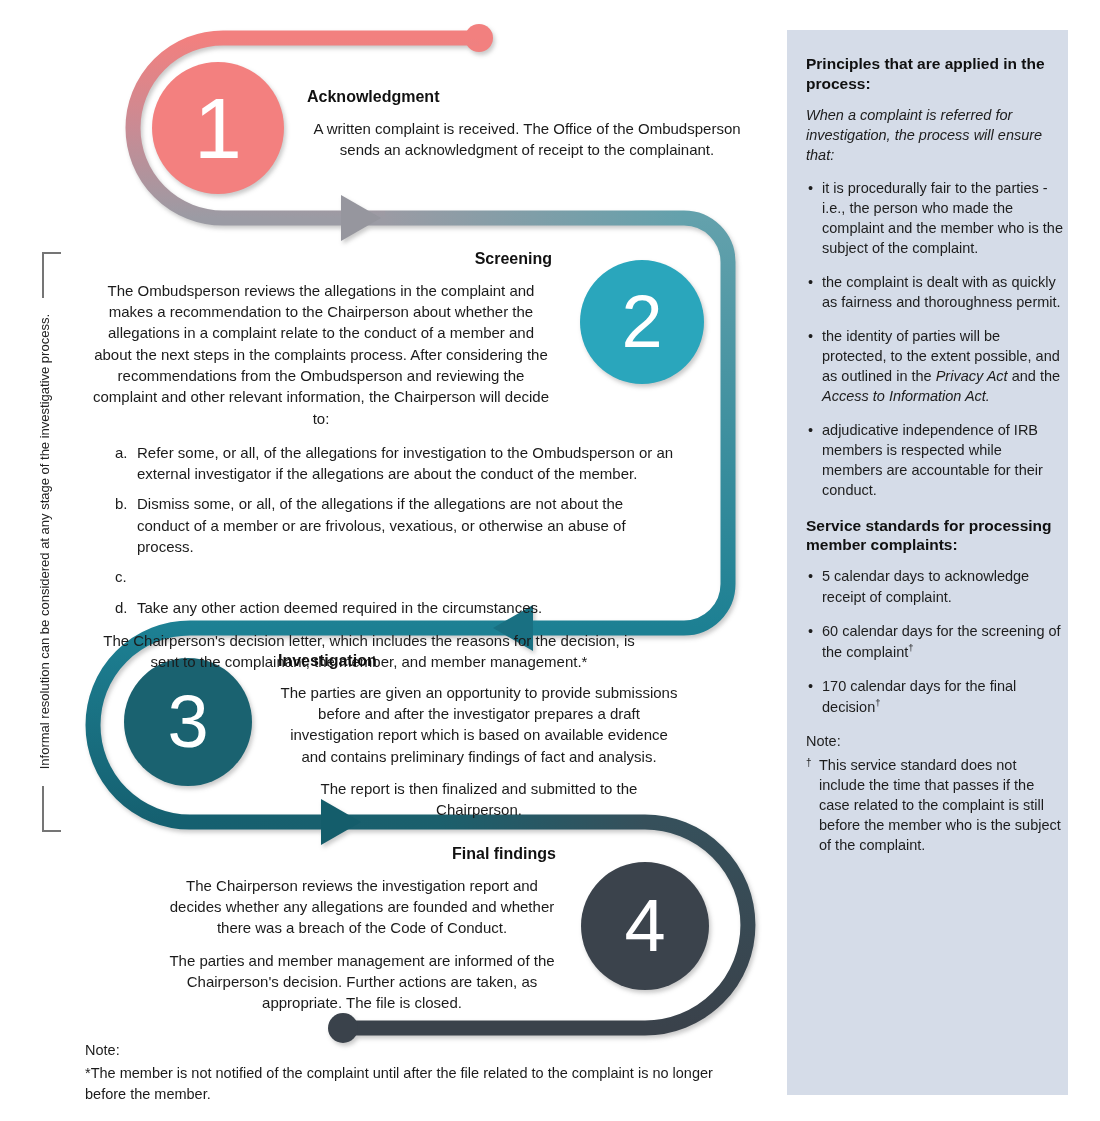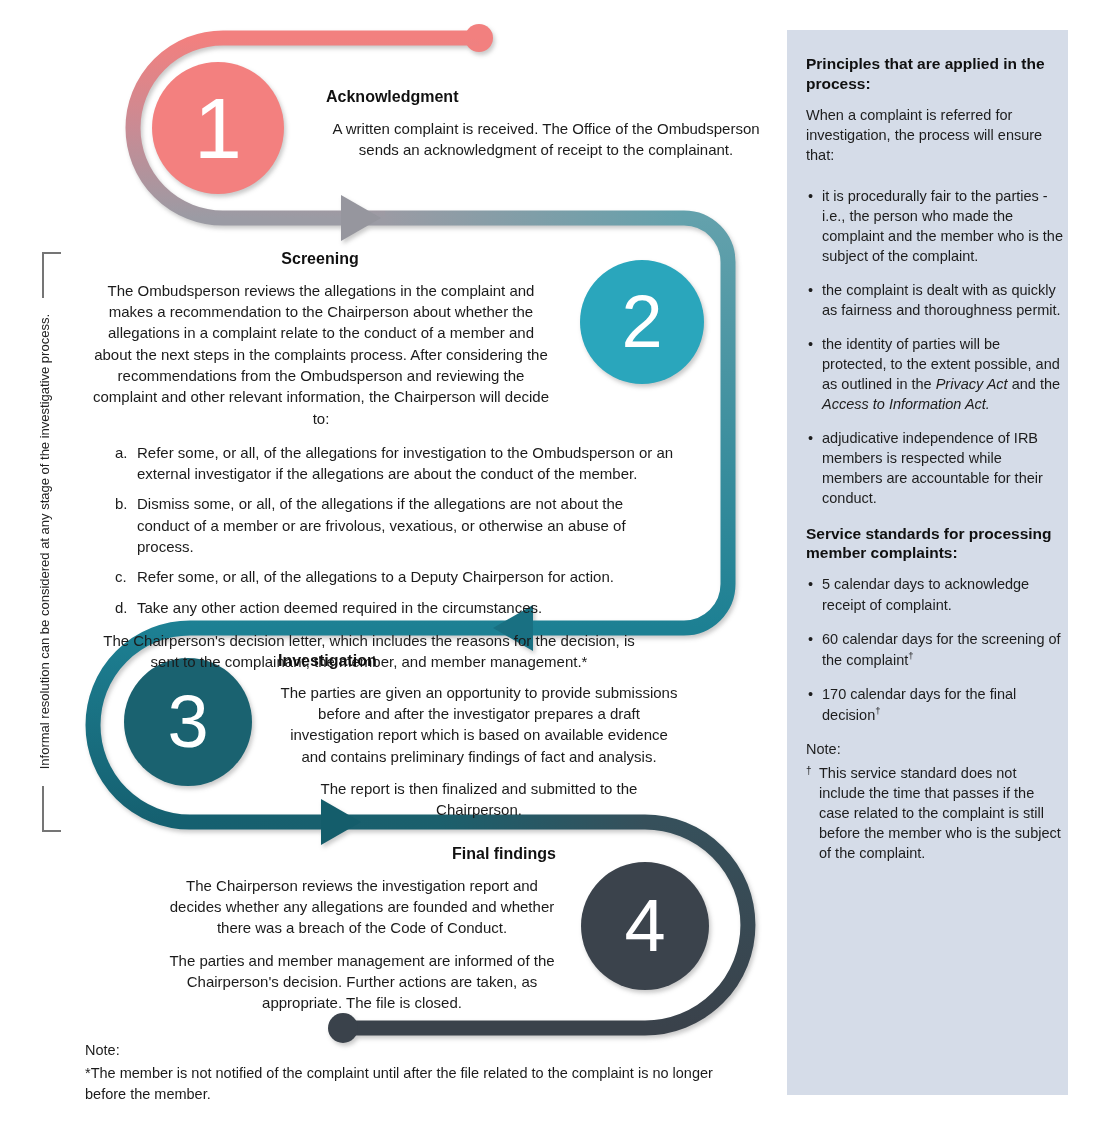--- a/index.html
+++ b/index.html
@@ -17,26 +17,26 @@
   }
   .num1 { left:152px; top:62px;  width:132px; height:132px; line-height:132px; font-size:86px; }
   .num2 { left:580px; top:260px; width:124px; height:124px; line-height:124px; font-size:74px; }
   .num3 { left:124px; top:658px; width:128px; height:128px; line-height:128px; font-size:74px; }
   .num4 { left:581px; top:862px; width:128px; height:128px; line-height:128px; font-size:74px; }
 
   .stepblock { position:absolute; font-size:15px; line-height:1.42; }
   .stepblock h4 { margin:0 0 9px 0; font-size:16px; font-weight:bold; color:#111; }
   .stepblock p { margin:0 0 11px 0;text-align:center; }
 
-  .step1 { left:326px; top:86px;  width:440px; }
+  .step1 { left:307px; top:86px;  width:440px; }
   .step3 { left:278px; top:650px; width:402px; }
   .step4 { left:168px; top:843px; width:388px; text-align:right; }
 
   .step2 { left:88px; top:248px; width:586px; }
-  .step2 h4 { width:464px; text-align:center; }
+  .step2 h4 { width:464px; text-align:right; }
   .step2 .intro { width:466px; text-align:center; margin-bottom:13px; }
   .declist { margin:0 0 12px 0; padding:0 0 0 27px; list-style:none; }
   .declist li { display:flex; margin-bottom:9px; }
   .declist .mk { width:22px; flex:0 0 22px; }
   .step2 .outro { width:562px; }
 
   .footnote { position:absolute; left:85px; top:1040px; width:648px; font-size:14.5px; line-height:1.45; }
   .footnote .fl { margin:0 0 2px 0; }
 
   .vnote { position:absolute; left:28px; top:292px; width:32px; height:500px;
@@ -45,21 +45,21 @@
     font-size:13px; color:#222; white-space:nowrap; }
   .vbracket-top { position:absolute; left:42px; top:252px; width:17px; height:44px;
     border-top:2px solid #757575; border-left:2px solid #757575; }
   .vbracket-bottom { position:absolute; left:42px; top:786px; width:17px; height:44px;
     border-bottom:2px solid #757575; border-left:2px solid #757575; }
 
   .sidebar { position:absolute; left:787px; top:30px; width:281px; height:1065px;
     background:#d5dce8; box-sizing:border-box; padding:24px 4px 0 19px;
     font-size:14.5px; line-height:1.38; color:#1d1d1d; }
   .sidebar h3 { margin:0 0 11px 0; font-size:15.5px; line-height:1.28; font-weight:bold; color:#101010; }
-  .sidebar .sb-intro { margin:0 0 21px 0; }
+  .sidebar .sb-intro { margin:0 0 13px 0;font-style:italic; }
   .sidebar ul { list-style:none; margin:0 0 8px 0; padding:0; }
   .sidebar li { position:relative; padding-left:16px; margin-bottom:14px; }
   .sidebar li::before { content:"\2022"; position:absolute; left:2px; }
   .sidebar .h2 { margin-top:16px; }
   .sidebar em { font-style:italic; }
   .sidebar sup { font-size:9.5px; }
   .sb-note-label { margin:2px 0 4px 0; }
   .sb-note-line { display:flex; }
   .sb-note-line .dg { flex:0 0 13px; font-size:10px; padding-top:1px; }
 </style>
@@ -141,21 +141,20 @@
       <li>
         <span class="mk">a.</span>
         <span>Refer some, or all, of the allegations for investigation to the Ombudsperson or an external investigator if the allegations are about the conduct of the member.</span>
       </li>
       <li>
         <span class="mk">b.</span>
         <span>Dismiss some, or all, of the allegations if the allegations are not about the conduct of a member or are frivolous, vexatious, or otherwise an abuse of process.</span>
       </li>
       <li>
         <span class="mk">c.</span>
-        <span>Refer some, or all, of the allegations to a Deputy Chairperson for action.</span>
       </li>
       <li>
         <span class="mk">d.</span>
         <span>Take any other action deemed required in the circumstances.</span>
       </li>
     </ul>
     <p class="outro">The Chairperson's decision letter, which includes the reasons for the decision, is sent to the complainant, the member, and member management.*</p>
   </div>
 
   <div class="stepblock step3">

